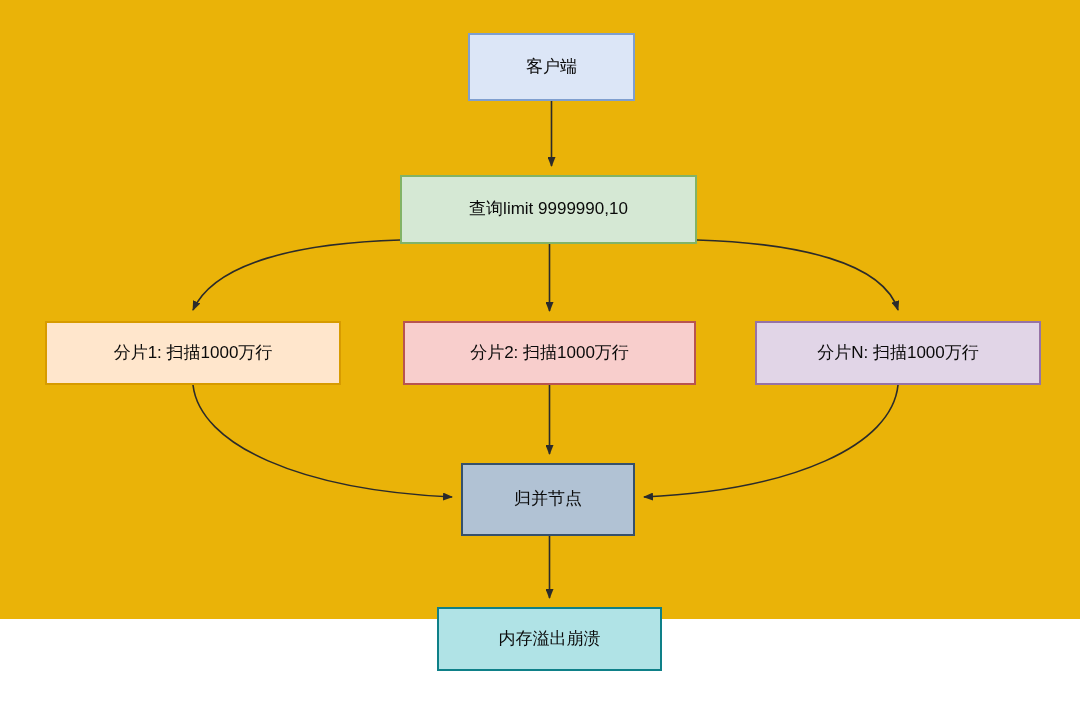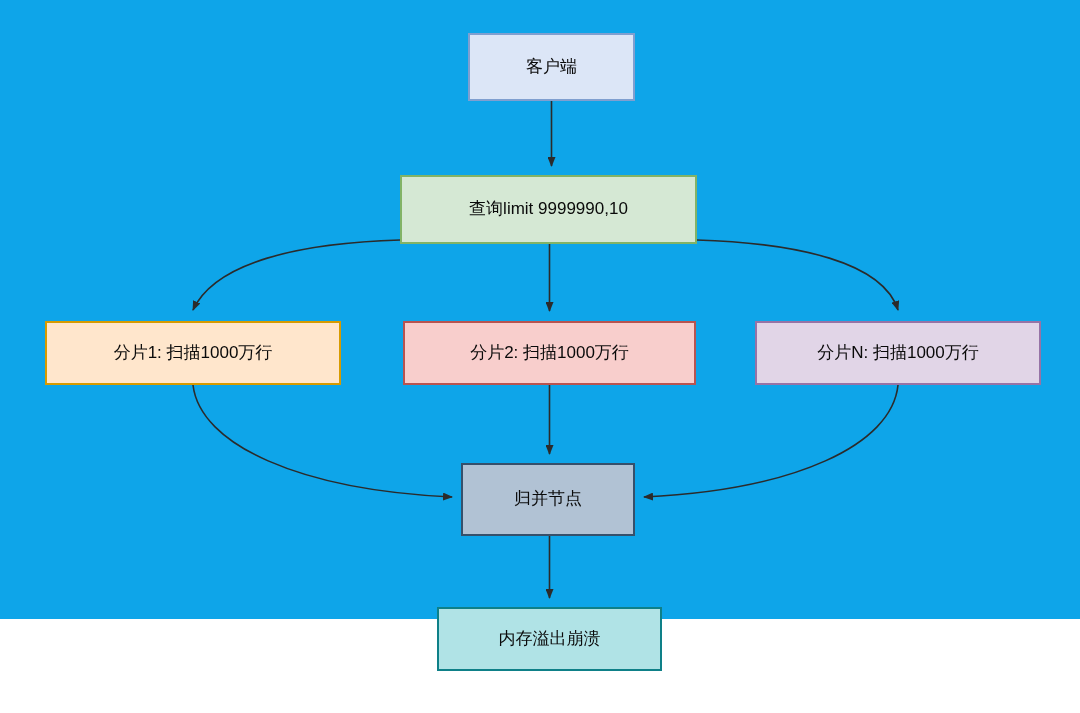--- a/index.html
+++ b/index.html
@@ -10,21 +10,21 @@
   body {
     width: 1080px;
     height: 713px;
     overflow: hidden;
     font-family: "Liberation Sans", "DejaVu Sans", sans-serif;
   }
   #flowchart-root {
     position: relative;
     width: 1080px;
     height: 619px;
-    background: #0ea5e9;
+    background: #eab308;
   }
   svg#flow-svg {
     position: absolute;
     left: 0;
     top: 0;
     width: 1080px;
     height: 713px;
     display: block;
   }
   .node-label {

